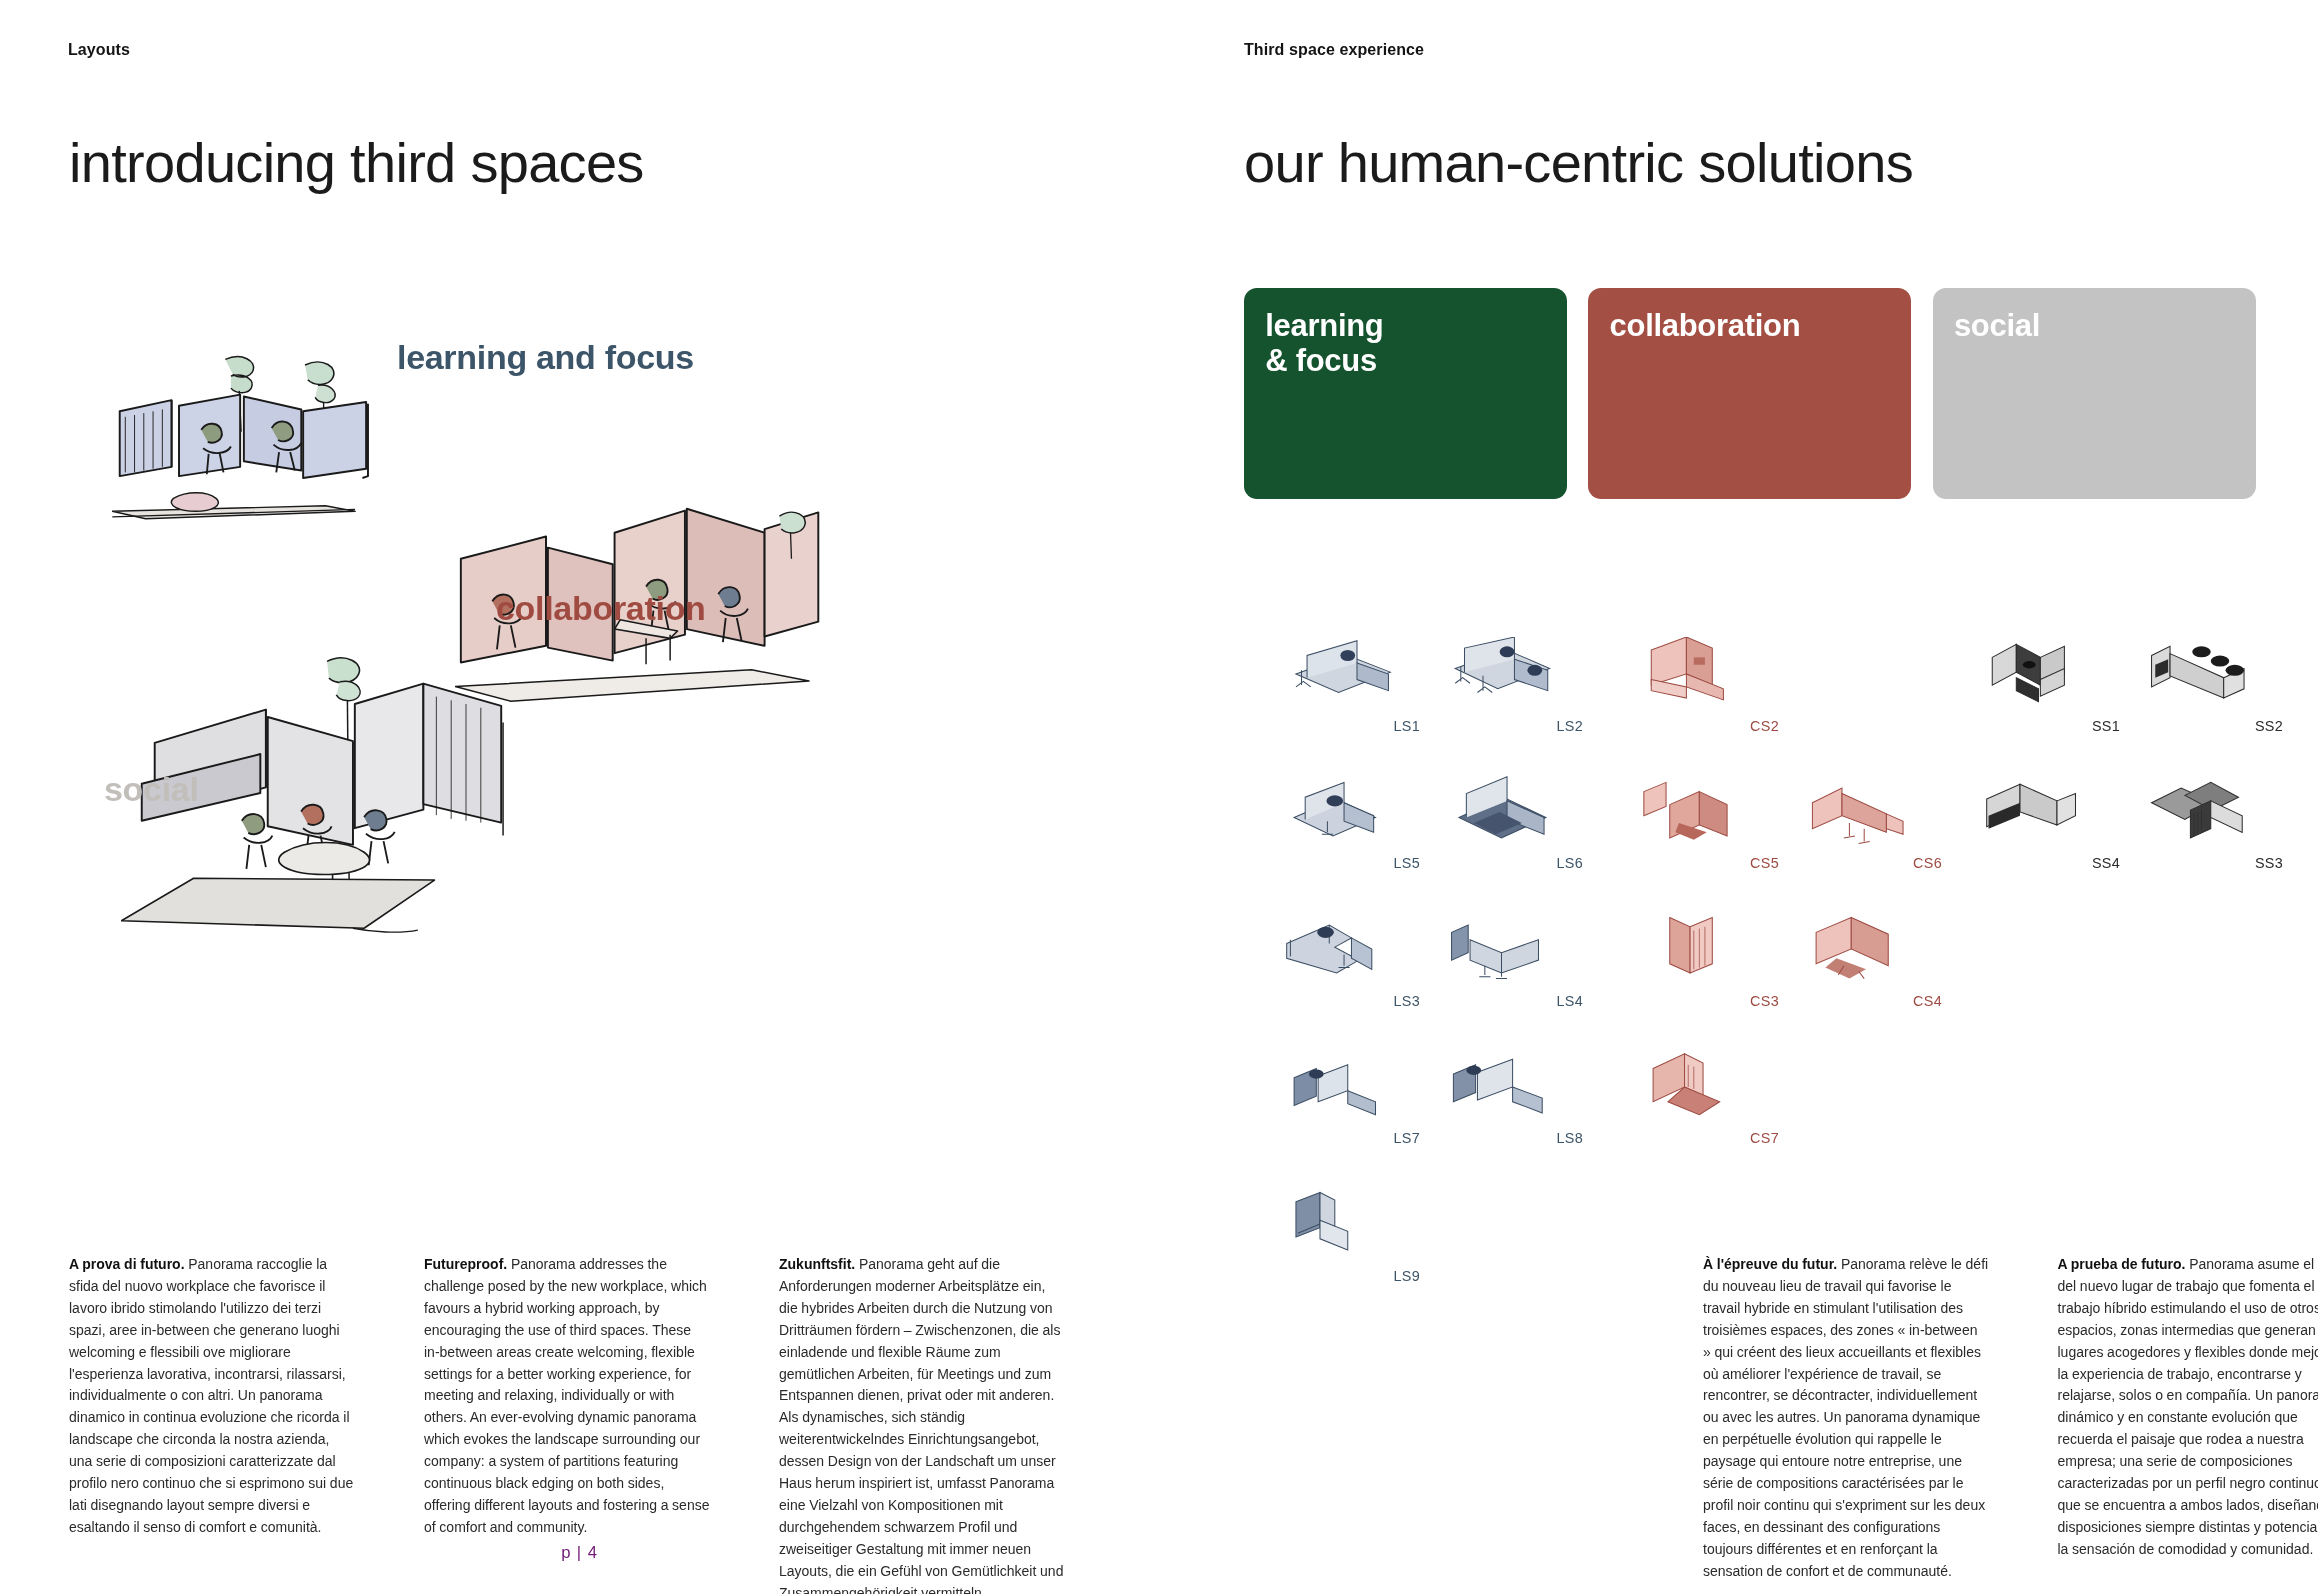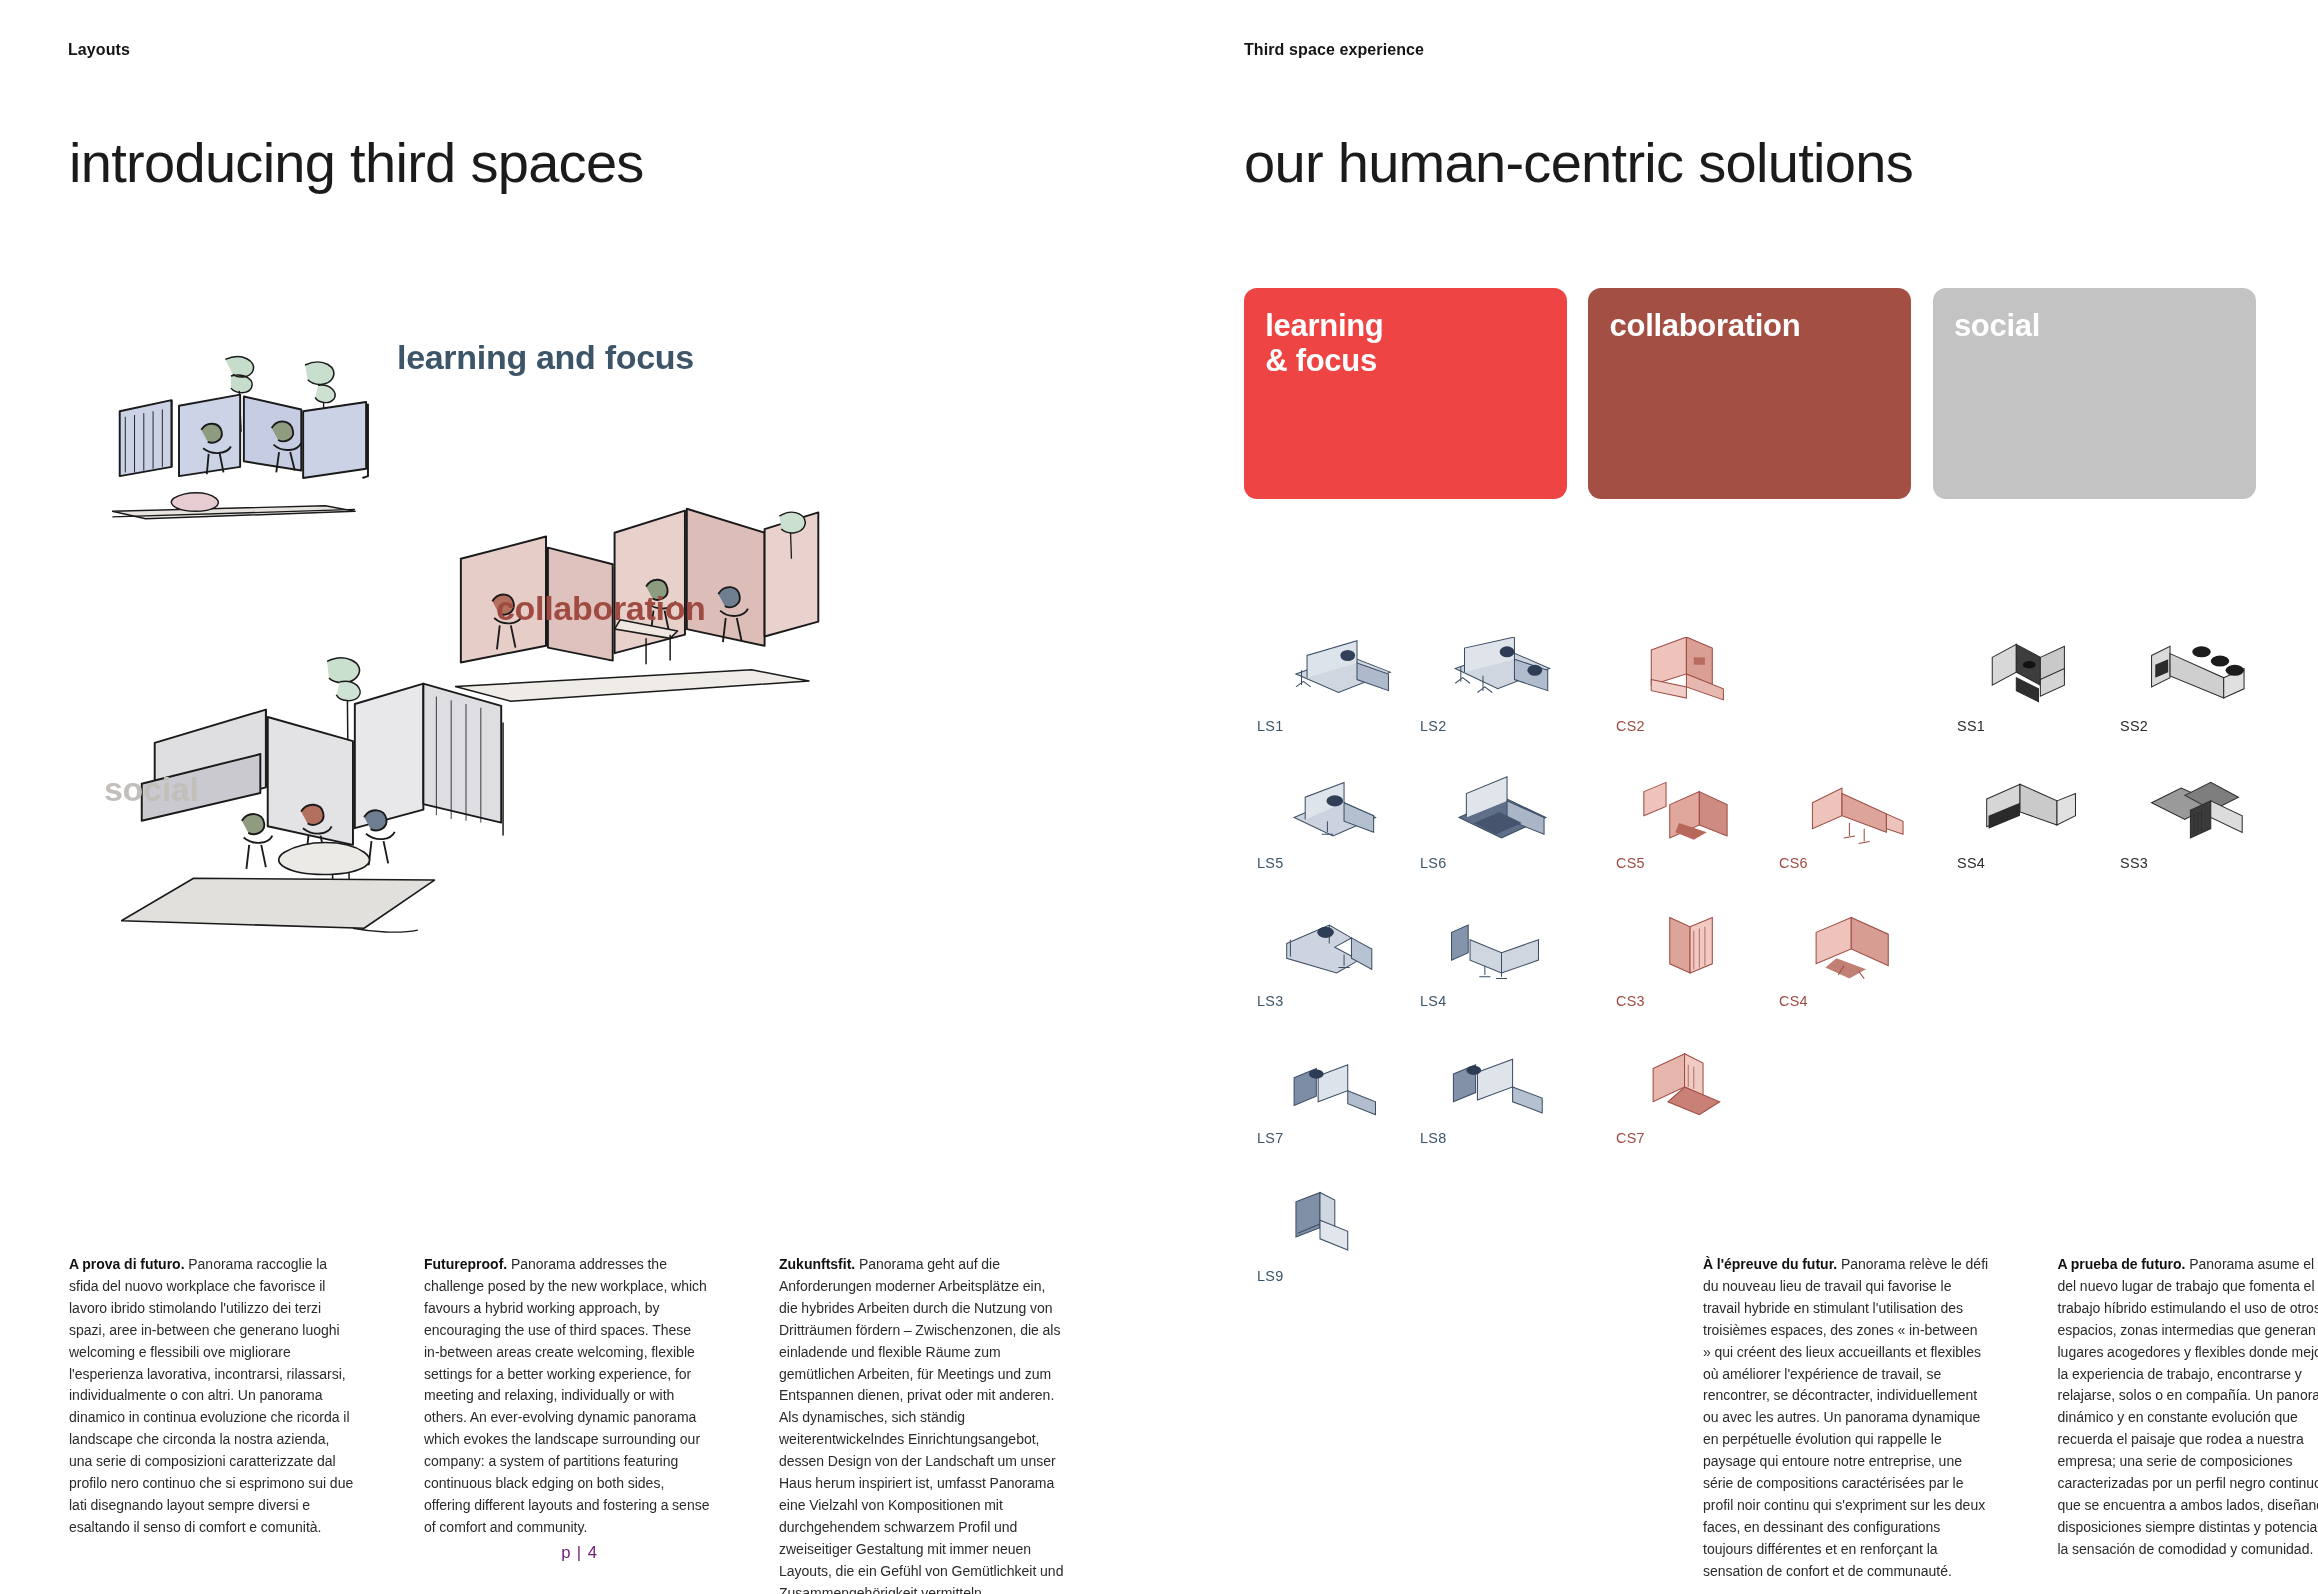--- a/index.html
+++ b/index.html
@@ -73,21 +73,21 @@
   }
   .card .cl { display: block; white-space: pre-line; }
 
   
   .pgrid { position: absolute; top: 631px; }
   .pgrid.learning { left: 1257px;  width: 327px; }
   .pgrid.collab   { left: 1616px; width: 327px; }
   .pgrid.social   { left: 1957px; width: 327px; }
 
   .prow { display: flex; }
-  .pcell { width: 163px; text-align: left; position: relative; }
+  .pcell { width: 163px; text-align: right; position: relative; }
   .pthumb { height: 80px; display: flex; align-items: flex-end; justify-content: center; }
   .pthumb svg { display: block; }
   .plabel {
     font-size: 14.4px; margin-top: 6.5px; letter-spacing: 0.3px;
     font-family: "Liberation Sans", sans-serif;
   }
   .learning .plabel { color: #3d5569; }
   .collab   .plabel { color: #9d4b42; }
   .social   .plabel { color: #2b2b2b; }
 
@@ -224,21 +224,21 @@
       <p><b>Zukunftsfit.</b><span> Panorama geht auf die Anforderungen moderner Arbeitsplätze ein, die hybrides Arbeiten durch die Nutzung von Dritträumen fördern – Zwischenzonen, die als einladende und flexible Räume zum gemütlichen Arbeiten, für Meetings und zum Entspannen dienen, privat oder mit anderen. Als dynamisches, sich ständig weiterentwickelndes Einrichtungsangebot, dessen Design von der Landschaft um unser Haus herum inspiriert ist, umfasst Panorama eine Vielzahl von Kompositionen mit durchgehendem schwarzem Profil und zweiseitiger Gestaltung mit immer neuen Layouts, die ein Gefühl von Gemütlichkeit und Zusammengehörigkeit vermitteln.</span></p>
     </div>
   </div>
 
   <div class="folio">p | 4</div>
 
   <div class="runhead right">Third space experience</div>
   <div class="page-title right">our human-centric solutions</div>
 
   <div class="cards">
-    <div class="card" id="card0" style="background: #ef4444; color: rgb(255, 255, 255);">
+    <div class="card" id="card0" style="background: #14532d; color: rgb(255, 255, 255);">
       <span class="cl">learning
 &amp; focus</span>
     </div>
     <div class="card" id="card1" style="background: rgb(164, 79, 68); color: rgb(255, 255, 255);">
       <span class="cl">collaboration</span>
     </div>
     <div class="card" id="card2" style="background: rgb(195, 195, 195); color: rgb(255, 255, 255);">
       <span class="cl">social</span>
     </div>
   </div>

